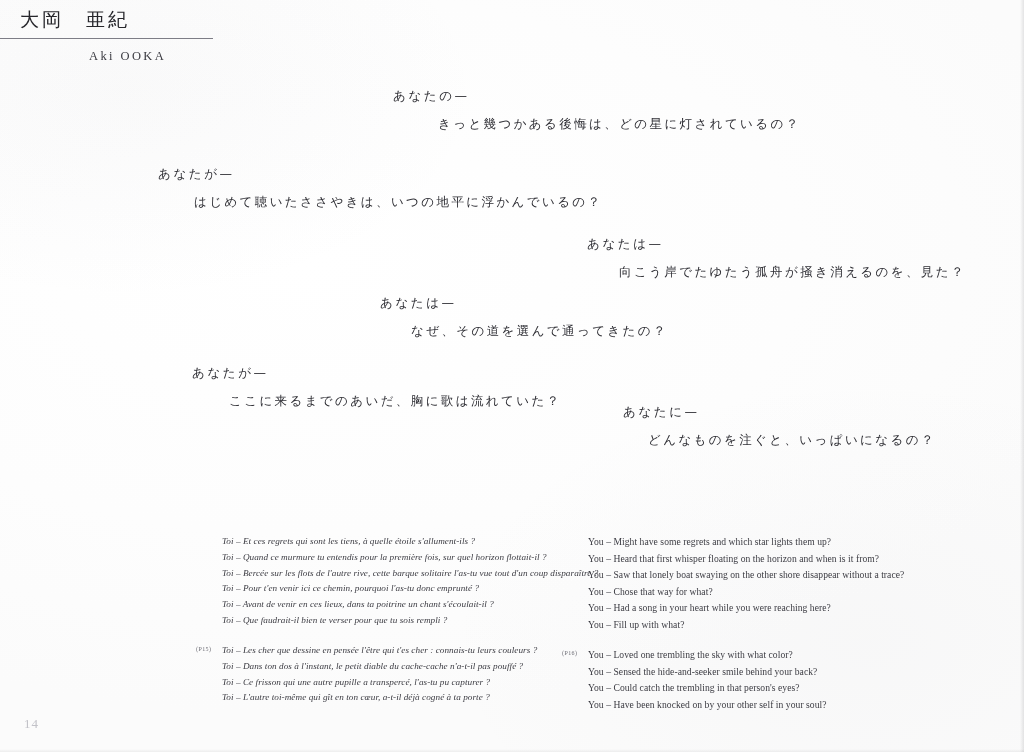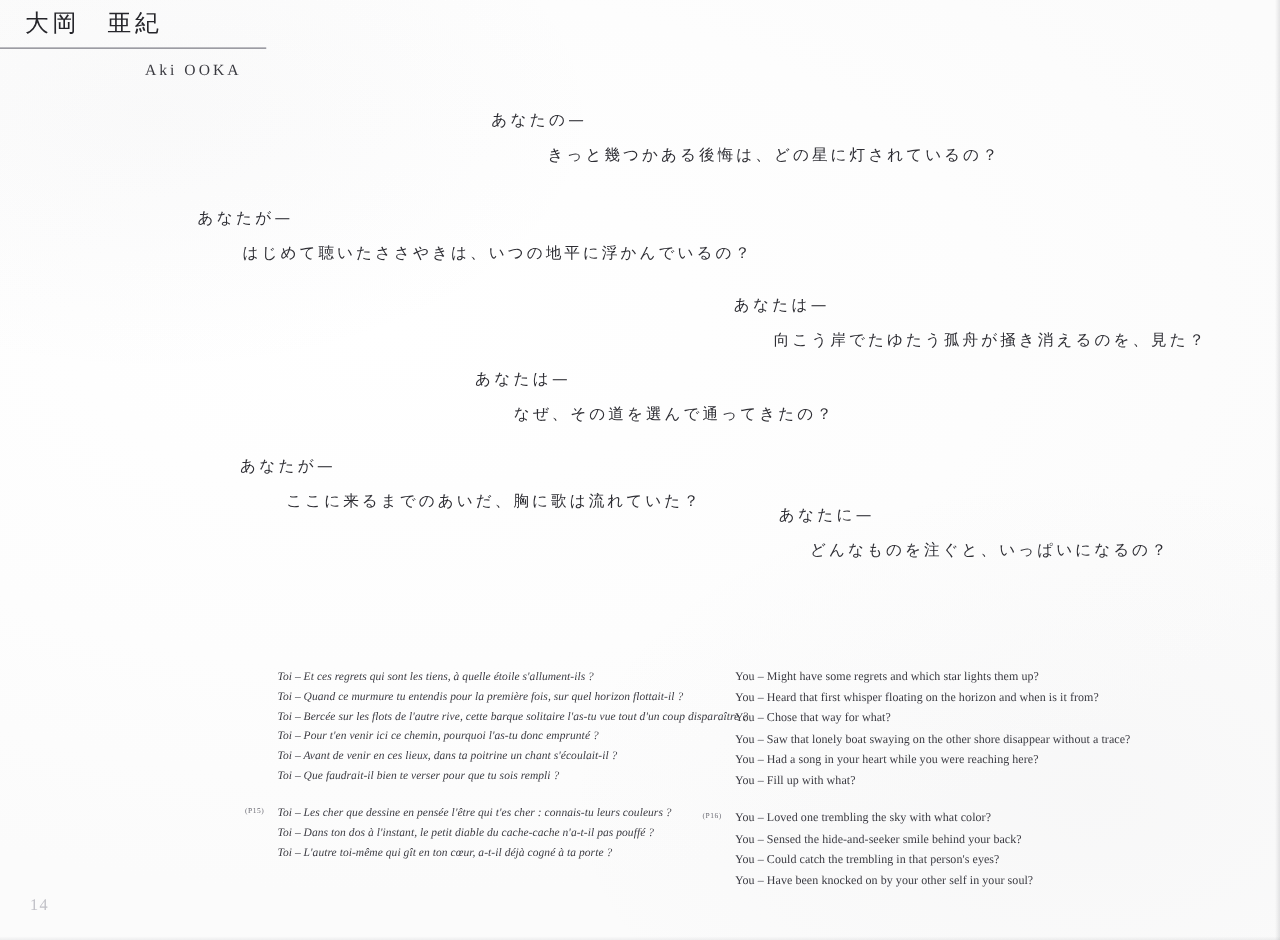--- a/index.html
+++ b/index.html
@@ -68,21 +68,21 @@
     margin-top: 5px;
     width: 213px;
     height: 1px;
     background: #7d7d86;
   }
   .author-en {
     font-family: "Liberation Serif", serif;
     font-size: 12.5px;
     letter-spacing: 2.4px;
     color: #3a3a40;
-    padding-left: 116px;
+    padding-left: 89px;
     padding-top: 10px;
   }
 
   
   .poem {
     position: absolute;
     left: 0;
     top: 78px;
     width: 872px;
     height: 420px;
@@ -226,35 +226,36 @@
           <div class="tline">Toi – Avant de venir en ces lieux, dans ta poitrine un chant s'écoulait-il ?</div>
           <div class="tline">Toi – Que faudrait-il bien te verser pour que tu sois rempli ?</div>
         </div>
       </div>
 
       <div class="tblock">
         <div class="tmarker">(P15)</div>
         <div class="tlines">
           <div class="tline">Toi – Les cher que dessine en pensée l'être qui t'es cher : connais-tu leurs couleurs ?</div>
           <div class="tline">Toi – Dans ton dos à l'instant, le petit diable du cache-cache n'a-t-il pas pouffé ?</div>
+          <div class="tline">Toi – Ce frisson qui une autre pupille a transpercé, l'as-tu pu capturer ?</div>
           <div class="tline">Toi – L'autre toi-même qui gît en ton cœur, a-t-il déjà cogné à ta porte ?</div>
         </div>
       </div>
 
     </div>
 
     <div class="tcol tcol-en">
 
       <div class="tblock">
         <div class="tmarker"></div>
         <div class="tlines">
           <div class="tline">You – Might have some regrets and which star lights them up?</div>
           <div class="tline">You – Heard that first whisper floating on the horizon and when is it from?</div>
+          <div class="tline">You – Saw that lonely boat swaying on the other shore disappear without a trace?</div>
           <div class="tline">You – Chose that way for what?</div>
-          <div class="tline">You – Saw that lonely boat swaying on the other shore disappear without a trace?</div>
           <div class="tline">You – Had a song in your heart while you were reaching here?</div>
           <div class="tline">You – Fill up with what?</div>
         </div>
       </div>
 
       <div class="tblock">
         <div class="tmarker">(P16)</div>
         <div class="tlines">
           <div class="tline">You – Loved one trembling the sky with what color?</div>
           <div class="tline">You – Sensed the hide-and-seeker smile behind your back?</div>

